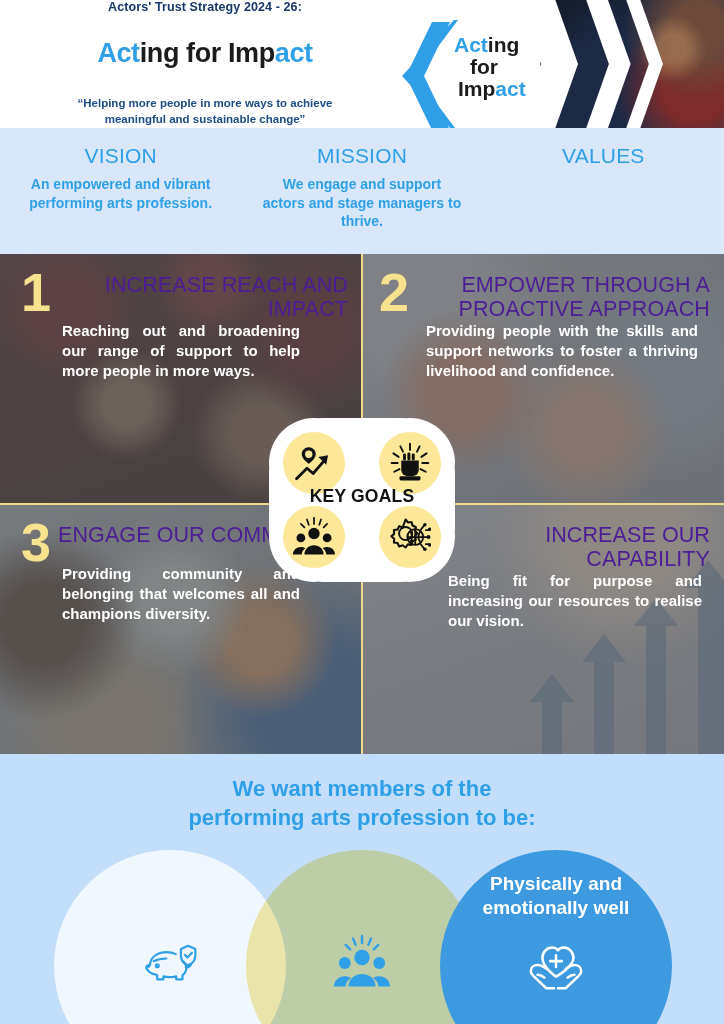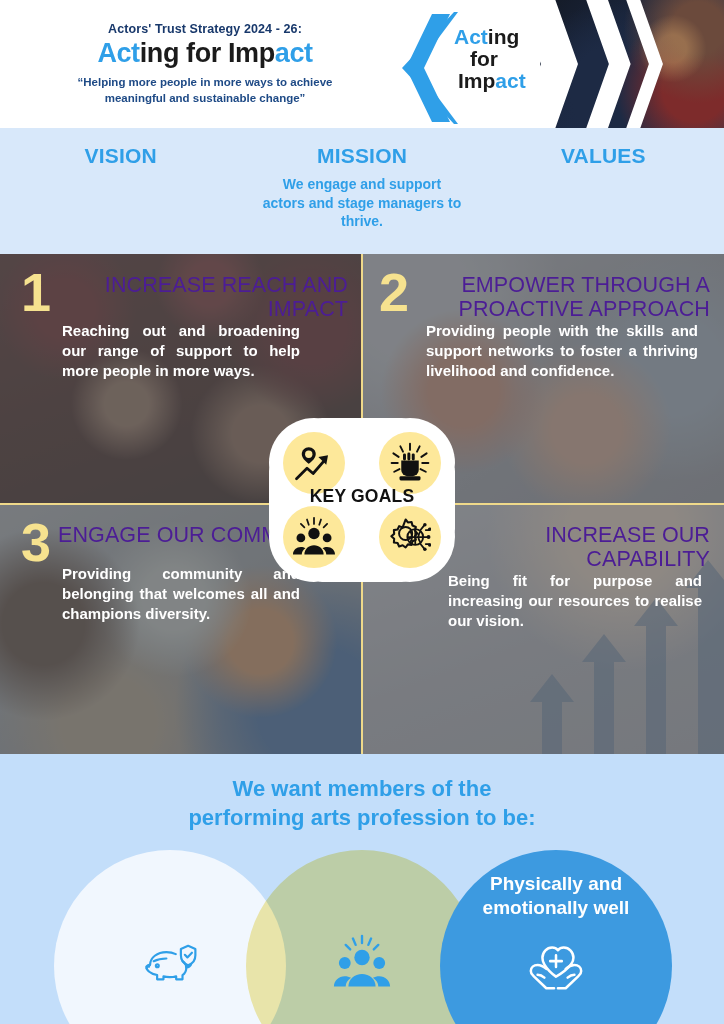--- a/index.html
+++ b/index.html
@@ -2,28 +2,28 @@
 <html><head>
 <meta charset="utf-8">
 <style>
   html,body{margin:0;padding:0;background:#fff;}
   body{width:724px;height:1024px;overflow:hidden;font-family:"Liberation Sans",sans-serif;}
   .page{position:relative;width:724px;height:1024px;overflow:hidden;background:#fff;}
 
   
   .header{position:relative;width:724px;height:128px;background:#ffffff;overflow:hidden;}
   .hdr-left{position:absolute;left:0;top:0;width:410px;height:128px;display:flex;flex-direction:column;
-            align-items:center;justify-content:center;text-align:center;}
+            align-items:center;justify-content:space-between;text-align:center;}
   .strapline{font-size:12.5px;font-weight:bold;color:#18386b;letter-spacing:.1px;margin-bottom:4px;}
   .bigtitle{font-size:27px;font-weight:bold;color:#1b1b1b;letter-spacing:-.4px;line-height:1;margin-bottom:8px;}
   .bigtitle .hl{color:#2f9fe8;}
   .quote{font-size:11.5px;font-weight:bold;color:#1e4a86;line-height:1.38;max-width:280px;}
 
   
-  .logo-zone{position:absolute;left:400px;top:4px;width:200px;height:128px;}
+  .logo-zone{position:absolute;left:400px;top:12px;width:200px;height:128px;}
   .chev-big{position:absolute;left:2px;top:8px;width:56px;height:112px;}
   .logo-txt{position:absolute;left:54px;top:22px;width:120px;text-align:left;
             font-size:21px;font-weight:bold;line-height:1.04;color:#1b1b1b;}
   .logo-txt .hl{color:#2f9fe8;}
   .logo-txt .l2{padding-left:16px;}
   .logo-txt .l3{padding-left:4px;}
 
   
   .photo-wrap{position:absolute;left:540px;top:0;width:184px;height:128px;overflow:hidden;}
   .photo-bg{position:absolute;inset:0;
@@ -35,21 +35,21 @@
        linear-gradient(135deg,#141a26 0%, #1b2740 42%, #223354 70%, #2b3a52 100%);
   }
   .photo-wrap .mask{position:absolute;top:-12px;height:152px;width:64px;background:#ffffff;}
   .m1{left:-26px;clip-path:polygon(0% 0%,58% 0%,100% 50%,58% 100%,0% 100%,42% 50%);}
   .m2{left:42px;clip-path:polygon(0% 0%,34% 0%,76% 50%,34% 100%,0% 100%,42% 50%);}
   .m3{left:82px;width:40px;clip-path:polygon(0% 0%,22% 0%,64% 50%,22% 100%,0% 100%,42% 50%);}
 
   
   .vmv{position:relative;width:724px;height:126px;background:#d8e8fa;display:flex;}
   .vmv-col{flex:1;display:flex;flex-direction:column;align-items:center;justify-content:flex-start;padding-top:16px;}
-  .vmv-h{font-size:21px;font-weight:bold;color:#2f9fe8;letter-spacing:.2px;margin-bottom:7px;}
+  .vmv-h{font-size:21px;font-weight:normal;color:#2f9fe8;letter-spacing:.2px;margin-bottom:7px;}
   .vmv-b{font-size:14px;font-weight:bold;color:#2f9fe8;line-height:1.33;text-align:center;max-width:200px;}
 
   
   .quads{position:relative;width:724px;height:500px;overflow:hidden;}
   .q{position:absolute;width:362px;height:250px;overflow:hidden;}
   .q1{left:0;top:0;}
   .q2{left:362px;top:0;}
   .q3{left:0;top:250px;}
   .q4{left:362px;top:250px;}
   .q-img{position:absolute;inset:0;}
@@ -158,20 +158,21 @@
       <div class="photo-bg"></div>
       <div class="mask m1"></div>
       <div class="mask m2"></div>
       <div class="mask m3"></div>
     </div>
   </div>
 
   <div class="vmv">
     <div class="vmv-col">
       <div class="vmv-h">VISION</div>
+      <div class="vmv-b">An empowered and vibrant performing arts profession.</div>
     </div>
     <div class="vmv-col">
       <div class="vmv-h">MISSION</div>
       <div class="vmv-b">We engage and support actors and stage managers to thrive.</div>
     </div>
     <div class="vmv-col">
       <div class="vmv-h">VALUES</div>
     </div>
   </div>
 

